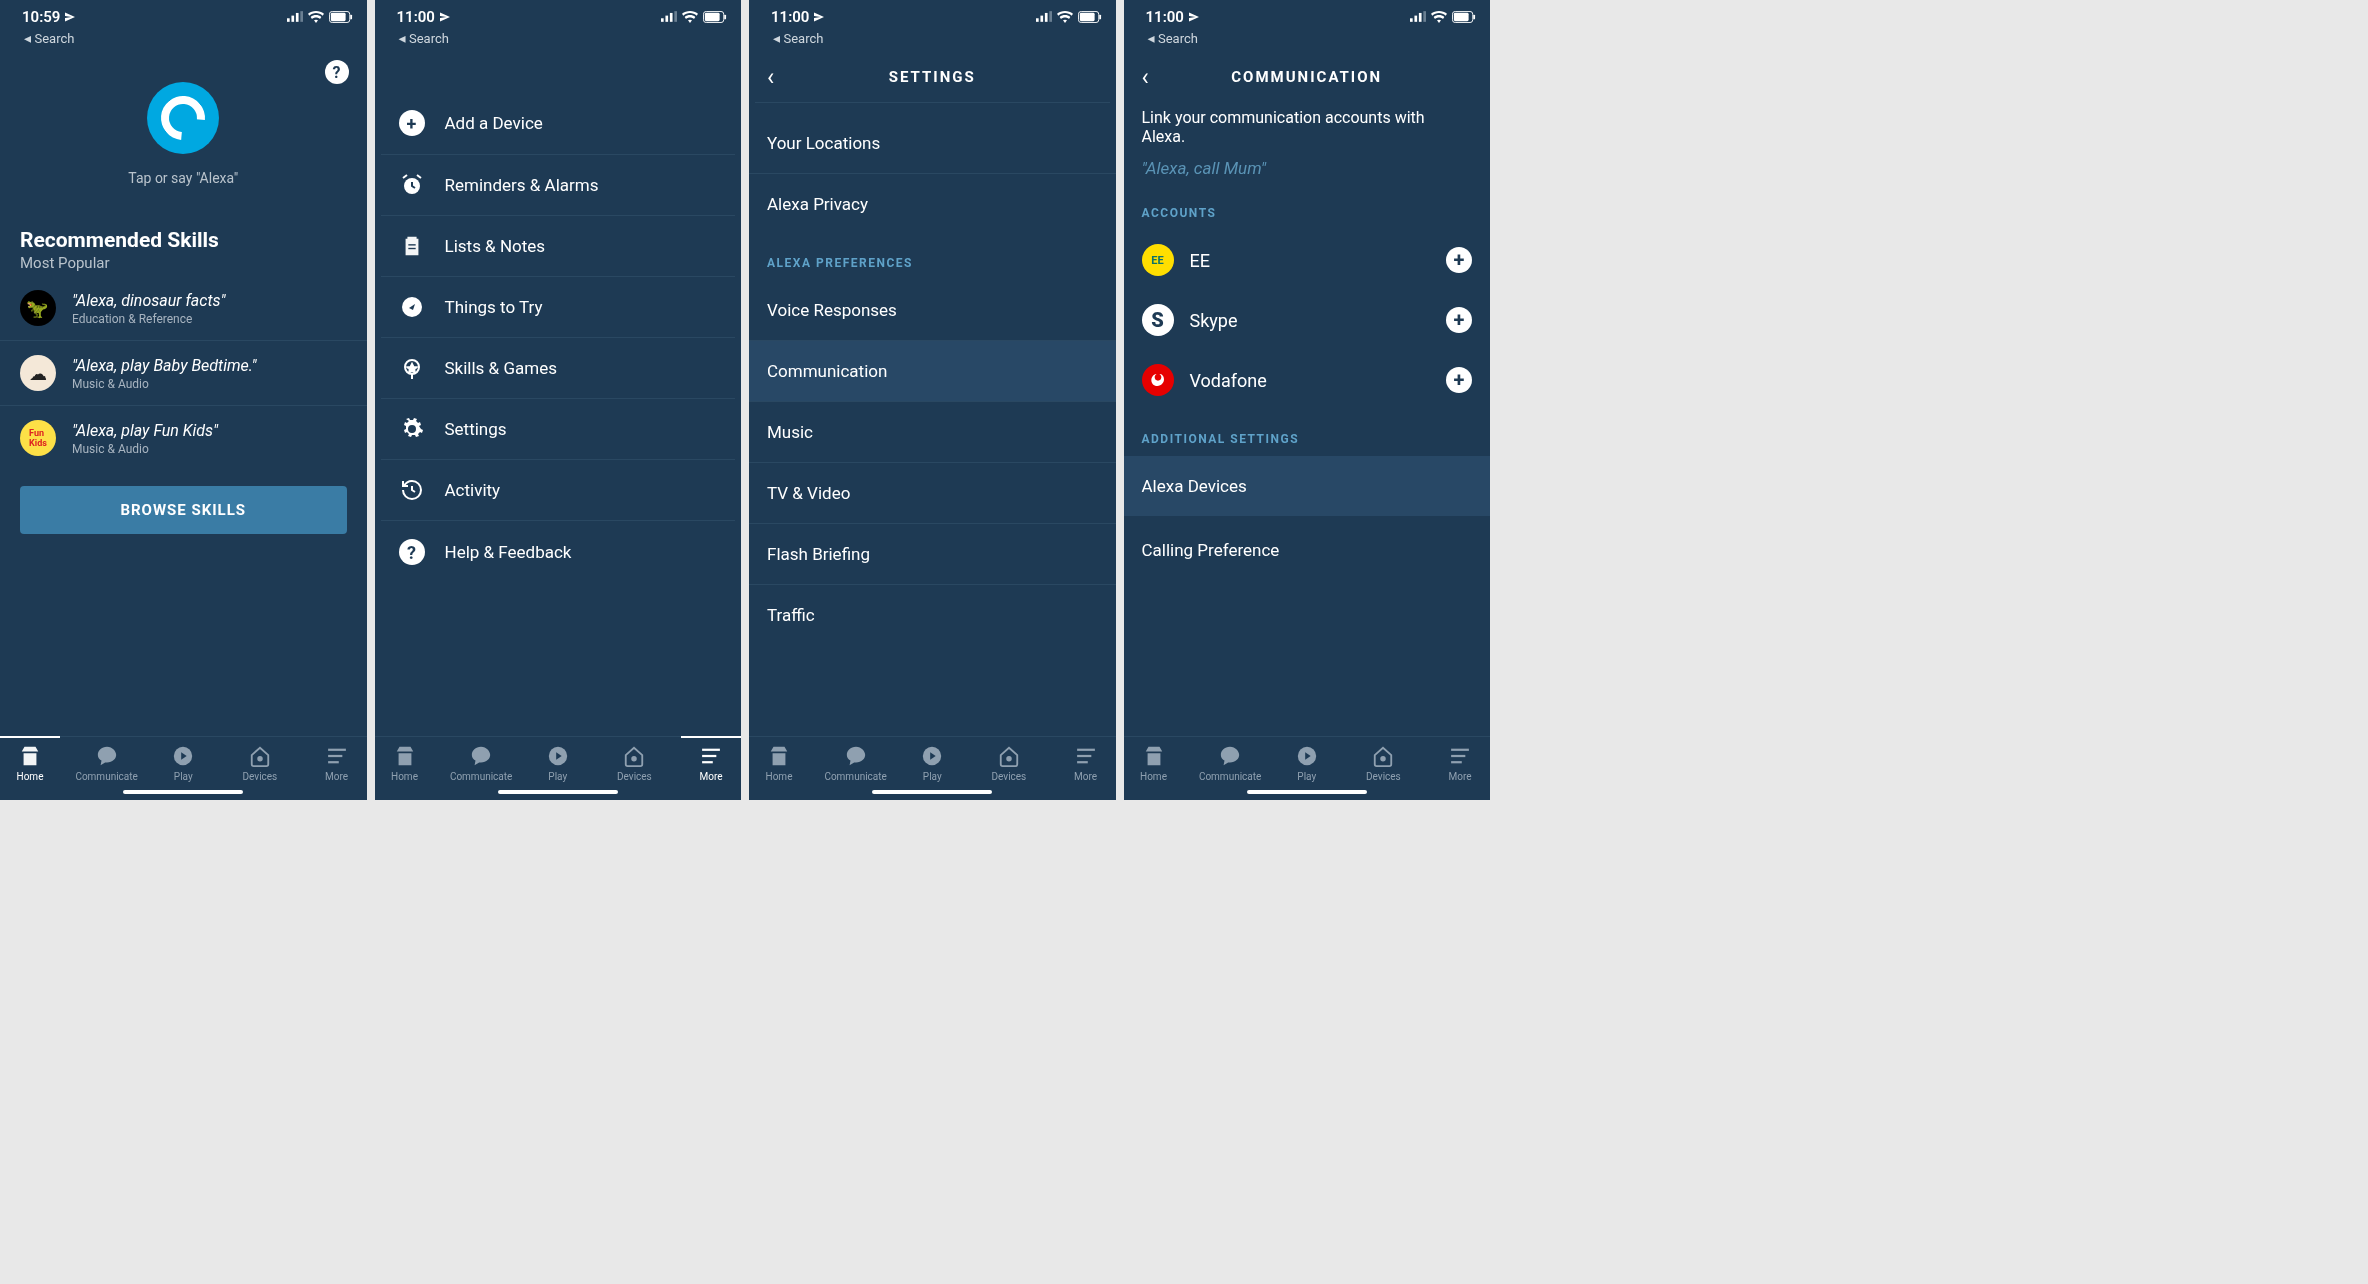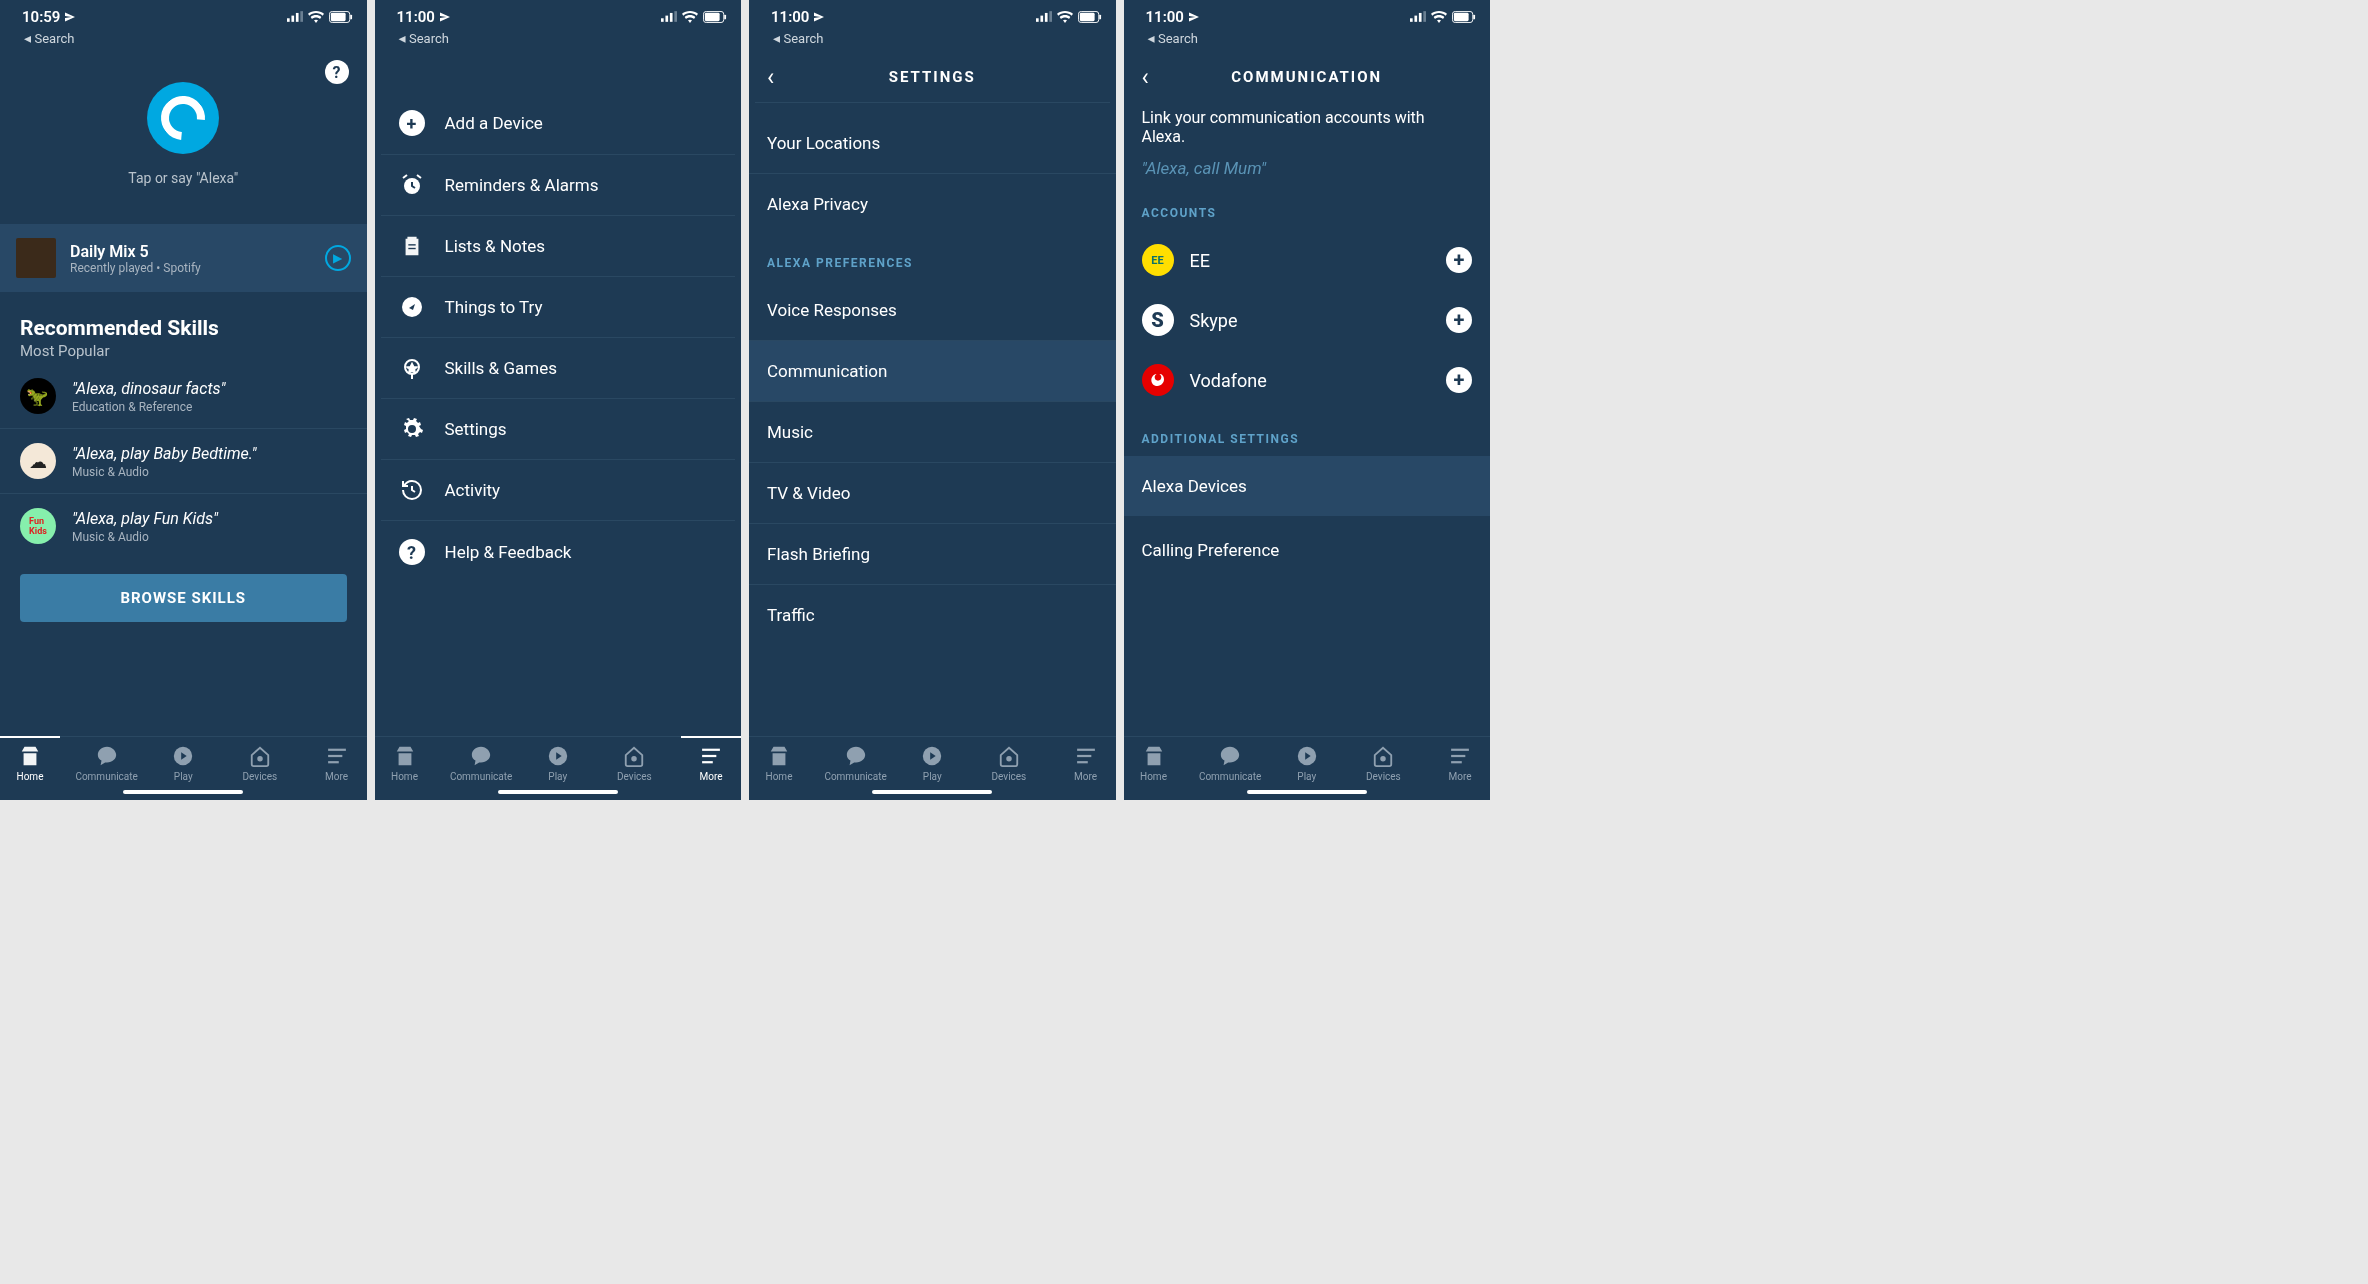--- a/index.html
+++ b/index.html
@@ -75,21 +75,21 @@
   }
   .np-art { width: 40px; height: 40px; background: #3b2a1a; border-radius: 2px; display:flex;align-items:center;justify-content:center; font-size:9px; color:#caa; }
   .np-text { flex: 1; margin-left: 14px; }
   .np-title { font-size: 16px; font-weight: 600; }
   .np-sub { font-size: 12px; color: #a8b4c0; }
   .play-btn { width: 26px; height: 26px; border-radius: 50%; border: 2px solid #00a8e1; display:flex; align-items:center; justify-content:center; color:#00a8e1; font-size:12px; }
   .section-heading { padding: 24px 20px 4px; }
   .section-title { font-size: 21px; font-weight: bold; }
   .section-sub { font-size: 15px; color: #b9c3cc; margin-top:2px; }
   .skill { display: flex; align-items: center; padding: 14px 20px; border-bottom: 1px solid #2a4862; }
-  .skill-icon { width: 36px; height: 36px; border-radius: 50%; background: #86efac; color:#222; display:flex;align-items:center;justify-content:center; font-size:18px; flex-shrink:0; }
+  .skill-icon { width: 36px; height: 36px; border-radius: 50%; background: #fde047; color:#222; display:flex;align-items:center;justify-content:center; font-size:18px; flex-shrink:0; }
   .skill-text { margin-left: 16px; }
   .skill-say { font-style: italic; font-size: 16px; }
   .skill-cat { font-size: 12px; color: #a8b4c0; margin-top:2px; }
   .browse-btn {
     margin: 16px 20px;
     background: #3a7ca5;
     text-align: center;
     padding: 15px;
     border-radius: 4px;
     font-size: 15px;
@@ -189,28 +189,20 @@
   <div class="content">
     <div style="position:relative">
       <div class="help-badge">?</div>
       <div class="alexa-logo-wrap">
         <div class="alexa-logo">
             <div class="alexa-inner"></div>
           </div>
         <div class="tap-say">Tap or say "Alexa"</div>
       </div>
     </div>
-    <div class="now-playing">
-      <div class="np-art"></div>
-      <div class="np-text">
-        <div class="np-title">Daily Mix 5</div>
-        <div class="np-sub">Recently played • Spotify</div>
-      </div>
-      <div class="play-btn">▶</div>
-    </div>
     <div class="section-heading">
       <div class="section-title">Recommended Skills</div>
       <div class="section-sub">Most Popular</div>
     </div>
     <div class="skill">
       <div class="skill-icon" style="background:#000;color:#fff">🦖</div>
       <div class="skill-text">
         <div class="skill-say">"Alexa, dinosaur facts"</div>
         <div class="skill-cat">Education &amp; Reference</div>
       </div>

